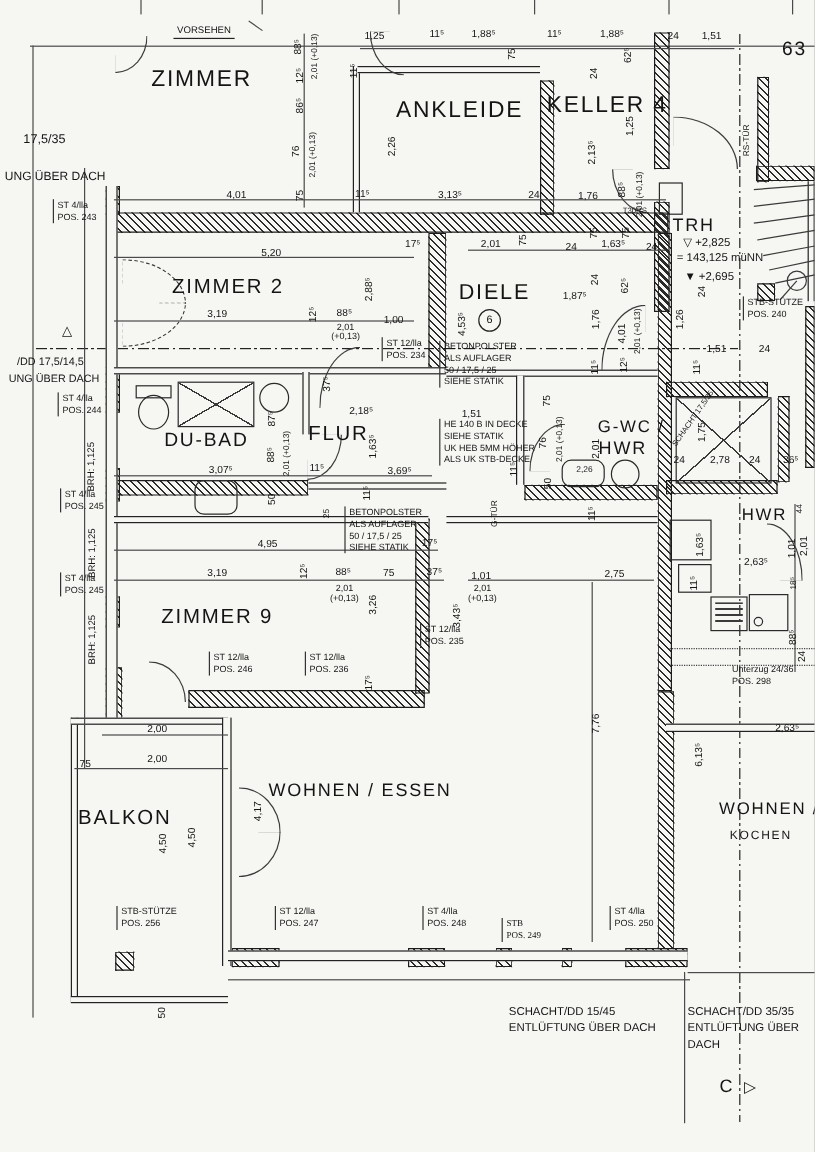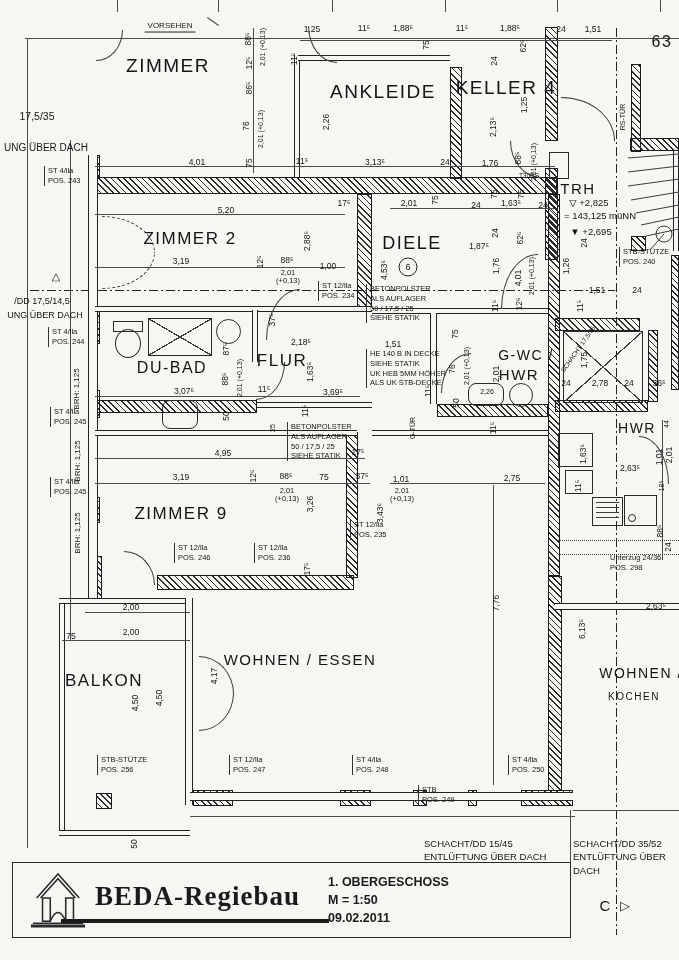--- a/index.html
+++ b/index.html
@@ -362,45 +362,29 @@
       <span class="lbl post" style="left: 174px; top: 543px; transform: none;">ST 12/lla
 POS. 246</span>
       <span class="lbl post" style="left: 254px; top: 543px; transform: none;">ST 12/lla
 POS. 236</span>
       <span class="lbl post" style="left: 97px; top: 755px; transform: none;">STB-STÜTZE
 POS. 256</span>
       <span class="lbl post" style="left: 229px; top: 755px; transform: none;">ST 12/lla
 POS. 247</span>
       <span class="lbl post" style="left: 352px; top: 755px; transform: none;">ST 4/lla
 POS. 248</span>
-      <span class="lbl post" style="left: 418px; top: 785px; transform: none;">STB
+      <span class="lbl post" style="left: 418px; top: 765px; transform: none; font-family: Liberation Serif, serif;">STB
 POS. 249</span>
       <span class="lbl post" style="left: 508px; top: 755px; transform: none;">ST 4/lla
 POS. 250</span>
       <span class="lbl post" style="left: 619px; top: 247px; transform: none;">STB-STÜTZE
 POS. 240</span>
       <span class="lbl note" style="left: 610px; top: 553px; transform: none;">Unterzug 24/36
 POS. 298</span>
       <span class="lbl note9" style="left: 424px; top: 837px; transform: none;">SCHACHT/DD 15/45
 ENTLÜFTUNG ÜBER DACH</span>
-      <span class="lbl note9" style="left: 573px; top: 837px; transform: none;">SCHACHT/DD 35/52
+      <span class="lbl note9" style="left: 573px; top: 837px; transform: none;">SCHACHT/DD 35/35
 ENTLÜFTUNG ÜBER DACH</span>
       <span class="lbl dim" style="left: 605px; top: 906px; font-size: 15px; transform: translate(-50%, -50%) rotate(0deg);">C</span>
       <span class="lbl dim" style="left: 625px; top: 906px; font-size: 13px; transform: translate(-50%, -50%) rotate(0deg);">▷</span>
     </div>
 
-  <div id="titleblock">
-    <svg width="58" height="60" viewBox="0 0 60 62" style="position:absolute;left:16px;top:6px" stroke="#2a2a2a" stroke-width="1.6" fill="none">
-      <path d="M8,30 L30,5 L52,30"></path>
-        <path d="M12,30 L30,10 L48,30"></path>
-      <rect x="14" y="30" width="8" height="24"></rect>
-        <rect x="38" y="30" width="8" height="24"></rect>
-      <path d="M22,54 Q30,36 38,54"></path>
-        <line x1="4" y1="56" x2="56" y2="56"></line>
-      <line x1="2" y1="59" x2="58" y2="59" stroke-width="3"></line>
-    </svg>
-    <div id="company">BEDA-Regiebau</div>
-    <div id="company-bar"></div>
-    <div class="tb-line" style="top:12px">1. OBERGESCHOSS</div>
-    <div class="tb-line" style="top:30px">M = 1:50</div>
-    <div class="tb-line" style="top:48px">09.02.2011</div>
-  </div>
 </div>
 
 </body></html>

